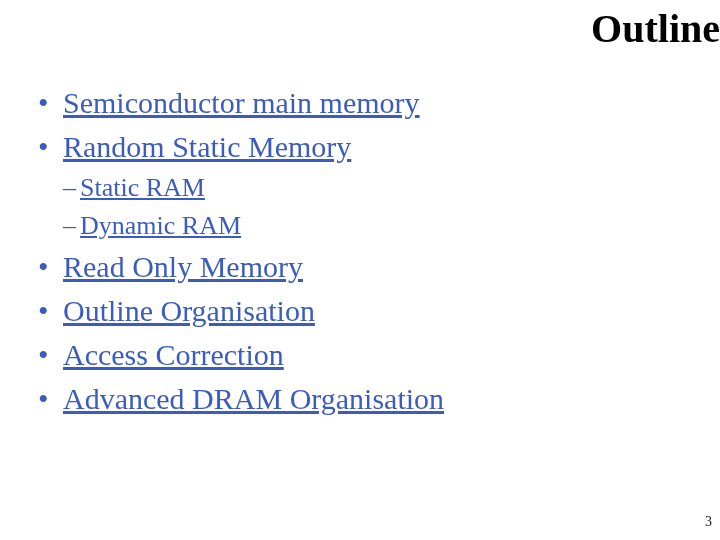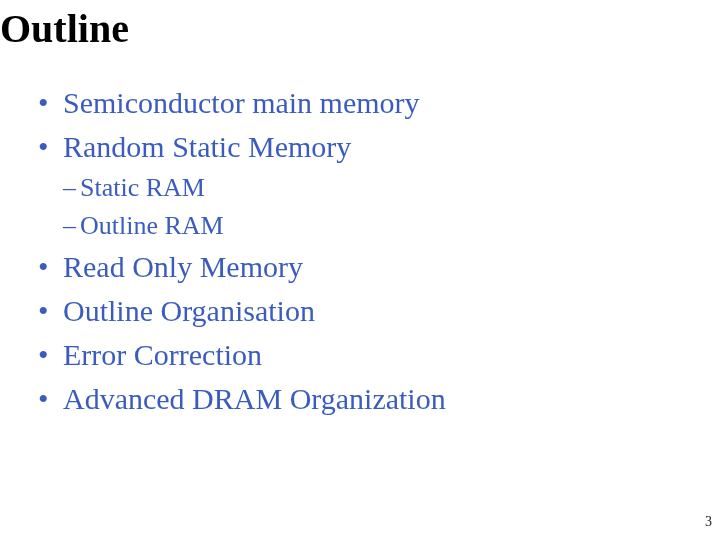--- a/index.html
+++ b/index.html
@@ -6,21 +6,21 @@
   body {
     width: 720px; height: 540px;
     background: #ffffff;
     overflow: hidden;
     position: relative;
     font-family: "Liberation Serif", "DejaVu Serif", serif;
   }
   .slide { position: absolute; inset: 0; }
   .title {
     margin: 6px 0 0 0;
-    text-align: left;
+    text-align: right;
     font-size: 40px;
     font-weight: bold;
     line-height: 1.15;
     color: var(--title-color, #000000);
   }
   .bullets {
     position: absolute;
     top: 81px;
     left: 36px;
     right: 16px;
@@ -42,21 +42,21 @@
     align-items: baseline;
     color: var(--blue, #3B5CBE);
     font-size: 26px;
     line-height: 38px;
     margin-left: 27px;
   }
   .sub .marker {
     flex: 0 0 17px;
     width: 17px;
   }
-  .text { flex: 1 1 auto; }
+  .text { flex: 1 1 auto; text-decoration: underline; }
   .page-number {
     position: absolute;
     right: 8px;
     bottom: 11px;
     font-size: 14px;
     color: #222222;
     line-height: 1;
   }
 </style>
 </head>
@@ -72,33 +72,33 @@
       <div class="item">
         <span class="marker">•</span>
         <span class="text">Random Static Memory</span>
       </div>
       <div class="sub">
         <span class="marker">–</span>
         <span class="text">Static RAM</span>
       </div>
       <div class="sub">
         <span class="marker">–</span>
-        <span class="text">Outline RAM</span>
+        <span class="text">Dynamic RAM</span>
       </div>
       <div class="item">
         <span class="marker">•</span>
         <span class="text">Read Only Memory</span>
       </div>
       <div class="item">
         <span class="marker">•</span>
         <span class="text">Outline Organisation</span>
       </div>
       <div class="item">
         <span class="marker">•</span>
-        <span class="text">Error Correction</span>
+        <span class="text">Access Correction</span>
       </div>
       <div class="item">
         <span class="marker">•</span>
-        <span class="text">Advanced DRAM Organization</span>
+        <span class="text">Advanced DRAM Organisation</span>
       </div>
     </div>
   <div class="page-number">3</div>
 </div>
 
 </body></html>

